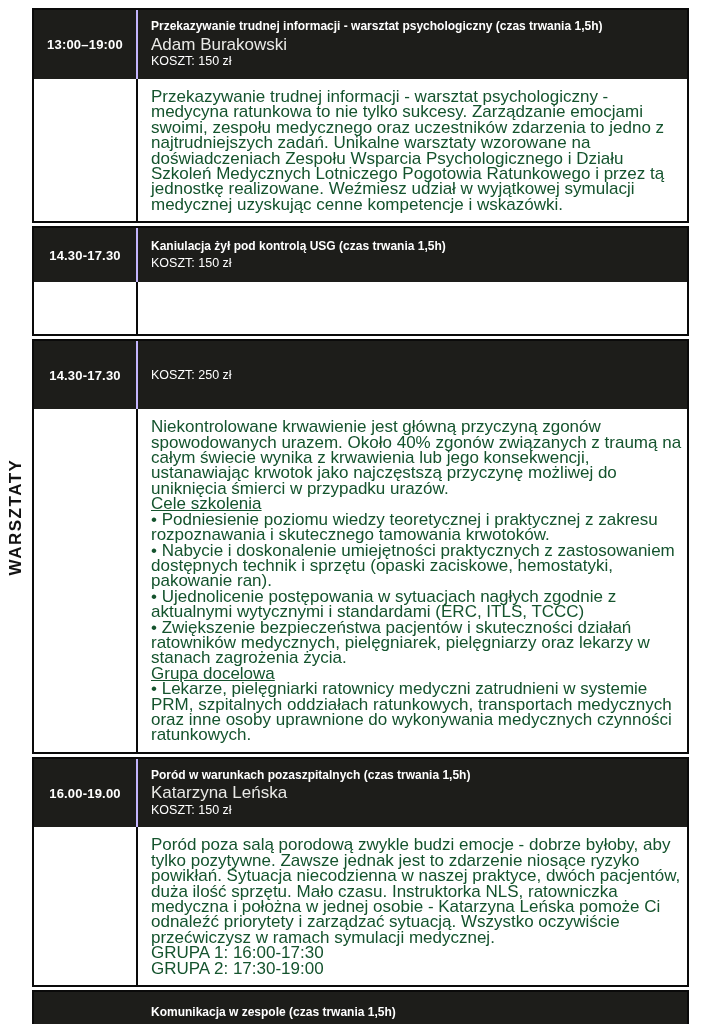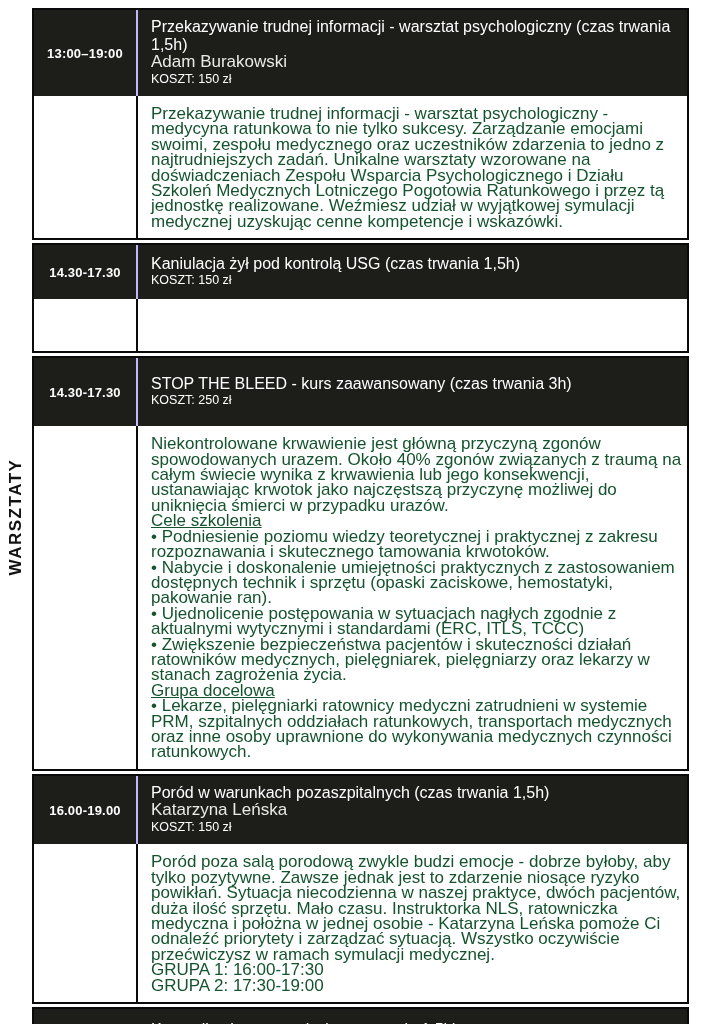--- a/index.html
+++ b/index.html
@@ -29,21 +29,21 @@
   .time {
     flex:0 0 102px; width:102px;
     display:flex; align-items:center; justify-content:center;
     font-size:13px; font-weight:600; letter-spacing:0.2px;
     border-right:2px solid #c4b5fd;
   }
   .hdr-content {
     flex:1; display:flex; flex-direction:column; justify-content:center;
     padding:8px 16px 8px 13px;
   }
-  .title   { font-weight:normal; font-size:16px; line-height:17.5px; }
+  .title   { font-weight:bold; font-size:12px; line-height:17.5px; }
   .presenter { font-weight:400; font-size:17px; line-height:17.5px; color:#e9e9e6; }
   .cost    { font-weight:normal; font-size:12.5px; line-height:17.5px; }
 
   .bodyrow { display:flex; }
   .time-empty { flex:0 0 102px; width:102px; border-right:2px solid #0a0a0a; }
   .desc {
     flex:1; padding:10px 0 9px 13px;
     font-size:17px; line-height:15.4px; color:#14532d;
   }
   .desc .para { margin:0; }
@@ -94,21 +94,20 @@
       <div class="bodyrow">
         <div class="time-empty"></div>
         <div class="desc"></div>
       </div>
     </div>
 
     <div class="block b3">
       <div class="hdr">
         <div class="time">14.30-17.30</div>
         <div class="hdr-content">
-          <div class="title">STOP THE BLEED - kurs zaawansowany (czas trwania 3h)</div>
           <div class="cost">KOSZT: 250 zł</div>
         </div>
       </div>
       <div class="bodyrow">
         <div class="time-empty"></div>
         <div class="desc">
           <div class="para">Niekontrolowane krwawienie jest główną przyczyną zgonów spowodowanych urazem. Około 40% zgonów związanych z traumą na całym świecie wynika z krwawienia lub jego konsekwencji, ustanawiając krwotok jako najczęstszą przyczynę możliwej do uniknięcia śmierci w przypadku urazów.</div>
           <div class="para underlined">Cele szkolenia</div>
           <div class="para">• Podniesienie poziomu wiedzy teoretycznej i praktycznej z zakresu rozpoznawania i skutecznego tamowania krwotoków.</div>
           <div class="para">• Nabycie i doskonalenie umiejętności praktycznych z zastosowaniem dostępnych technik i sprzętu (opaski zaciskowe, hemostatyki, pakowanie ran).</div>

